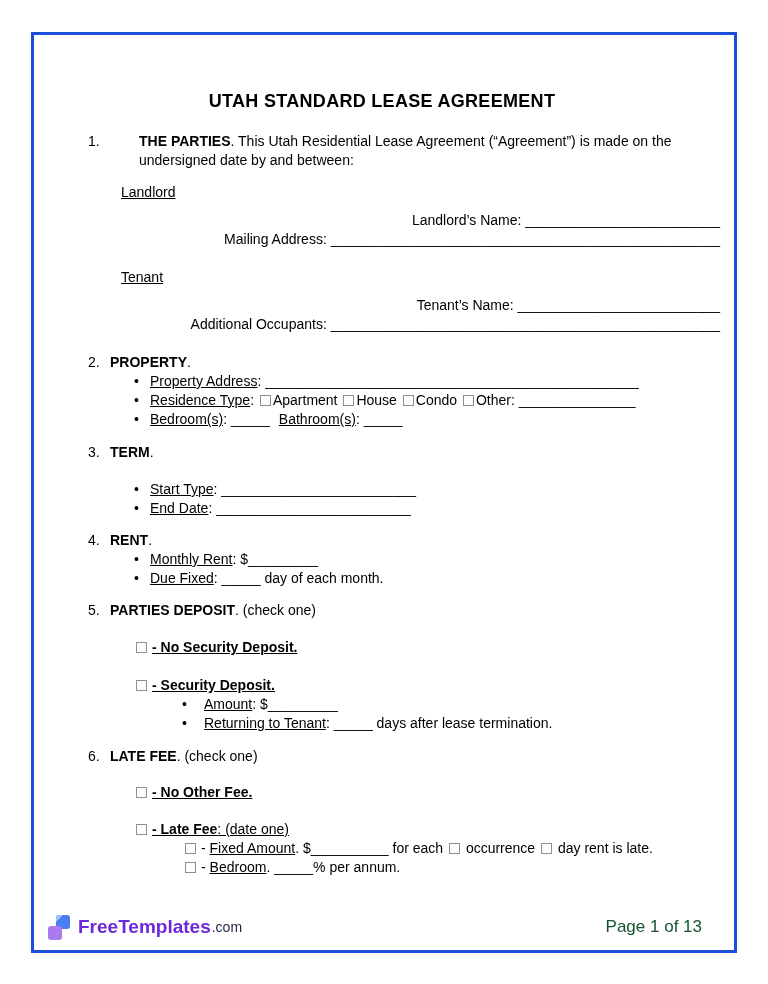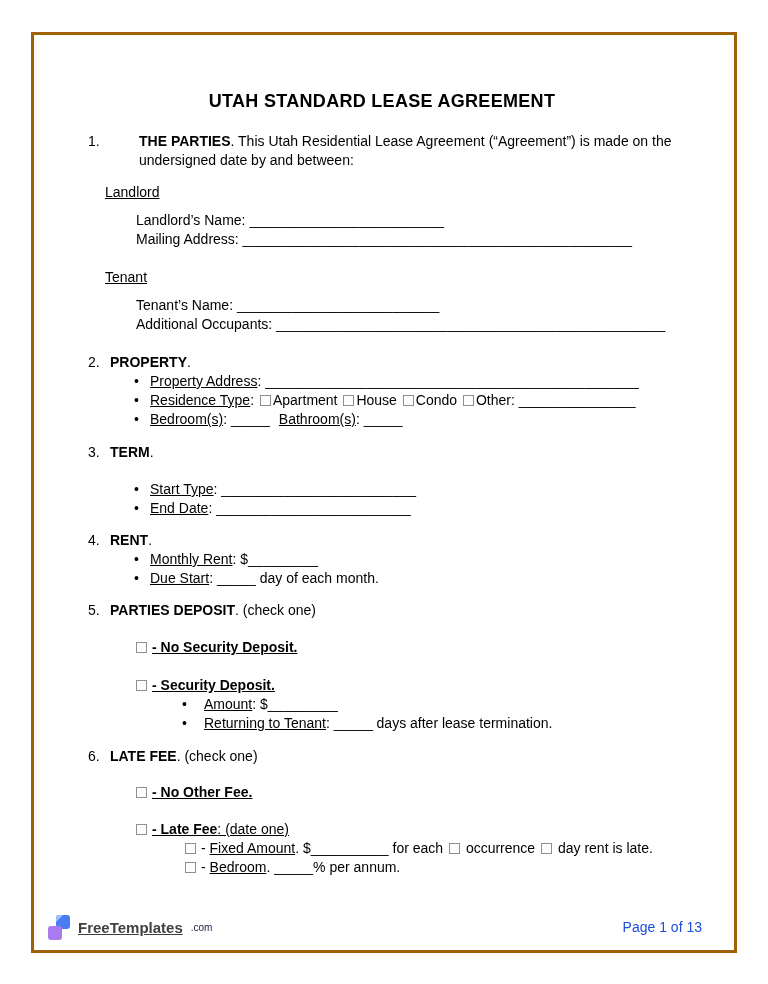--- a/index.html
+++ b/index.html
@@ -3,38 +3,38 @@
 <meta charset="utf-8">
 <style>
   html, body { margin:0; padding:0; }
   body {
     width:768px; height:984px; background:#ffffff; position:relative;
     font-family:"Liberation Sans", sans-serif; color:#000;
     -webkit-font-smoothing:antialiased;
   }
   .frame {
     position:absolute; left:31px; top:32px; width:706px; height:921px;
-    border:3px solid #a16207; box-sizing:border-box; background:#fff;
+    border:3px solid #1d4ed8; box-sizing:border-box; background:#fff;
   }
   .content {
     position:absolute; left:0; top:0; right:0; bottom:0;
     padding:55px 14px 0 54px; font-size:14px; line-height:19px;
   }
   .doc-title {
     width:588px; text-align:center; font-weight:bold; font-size:18px;
     line-height:22px; margin-bottom:20px; letter-spacing:0.3px;
   }
   .row { display:flex; }
   .num { flex:0 0 22px; }
   .ptext { max-width:578px;margin-left:29px; }
   .b { font-weight:bold; }
   .u { text-decoration:underline; }
   .line { white-space:nowrap; }
-  .subhead { margin-left:17px; text-decoration:underline; }
-  .fields { margin-left:48px; }
+  .subhead { margin-left:33px; text-decoration:underline; }
+  .fields { margin-left:48px;text-align:right; }
   .bullet { display:flex; margin-left:46px; white-space:nowrap; }
   .dot { flex:0 0 16px; }
   .dot::before { content:"\2022"; }
   .sub-bullet { display:flex; margin-left:94px; white-space:nowrap; }
   .sub-bullet .dot { flex:0 0 22px; }
   .opt { margin-left:48px; white-space:nowrap;text-decoration:underline; }
   .opt2 { margin-left:97px; white-space:nowrap; }
   .cb {
     display:inline-block; width:9px; height:9px; box-sizing:content-box;
     border:1.5px solid #8f8f8f; background:#fdfdfd; vertical-align:-0.5px;
@@ -57,23 +57,23 @@
   }
   .logo-blue::before {
     content:""; position:absolute; left:0; top:0;
     border-top:7px solid #9dc3fb; border-right:7px solid transparent;
     border-radius:3px 0 0 0;
   }
   .logo-purple {
     position:absolute; bottom:0; left:0; width:14px; height:14px;
     background:#a97af0; border-radius:3px;
   }
-  .brand-name { font-weight:bold; font-size:15px; color:#404040;text-decoration:underline; }
-  .brand-suffix { font-size:10px; color:#20264a; margin-left:8px; }
-  .page-num { font-size:14px; color:#1d4ed8; }
+  .brand-name { font-weight:bold; font-size:19px; color:#6d28d9; }
+  .brand-suffix { font-size:14px; color:#20264a; margin-left:1px; }
+  .page-num { font-size:17px; color:#14532d; }
 </style>
 </head>
 <body>
 
 <div class="frame">
   <div class="content">
 
     <div class="doc-title">UTAH STANDARD LEASE AGREEMENT</div>
 
     <div class="row">
@@ -128,21 +128,21 @@
     <div class="row mt13">
       <span class="num">4.</span>
       <div><span class="b">RENT</span><span>.</span></div>
     </div>
     <div class="bullet">
       <span class="dot"></span>
       <div class="line"><span class="u">Monthly Rent</span><span>: $</span><span>_________</span></div>
     </div>
     <div class="bullet">
       <span class="dot"></span>
-      <div class="line"><span class="u">Due Start</span><span>: </span><span>_____</span><span> day of each month.</span></div>
+      <div class="line"><span class="u">Due Fixed</span><span>: </span><span>_____</span><span> day of each month.</span></div>
     </div>
 
     <div class="row mt13">
       <span class="num">5.</span>
       <div><span class="b">PARTIES DEPOSIT</span><span>. (check one)</span></div>
     </div>
     <div class="opt mt18"><span class="cb"></span><span class="b">- No Security Deposit.</span></div>
     <div class="opt mt19"><span class="cb"></span><span class="b">- Security Deposit.</span></div>
     <div class="sub-bullet">
       <span class="dot"></span>

